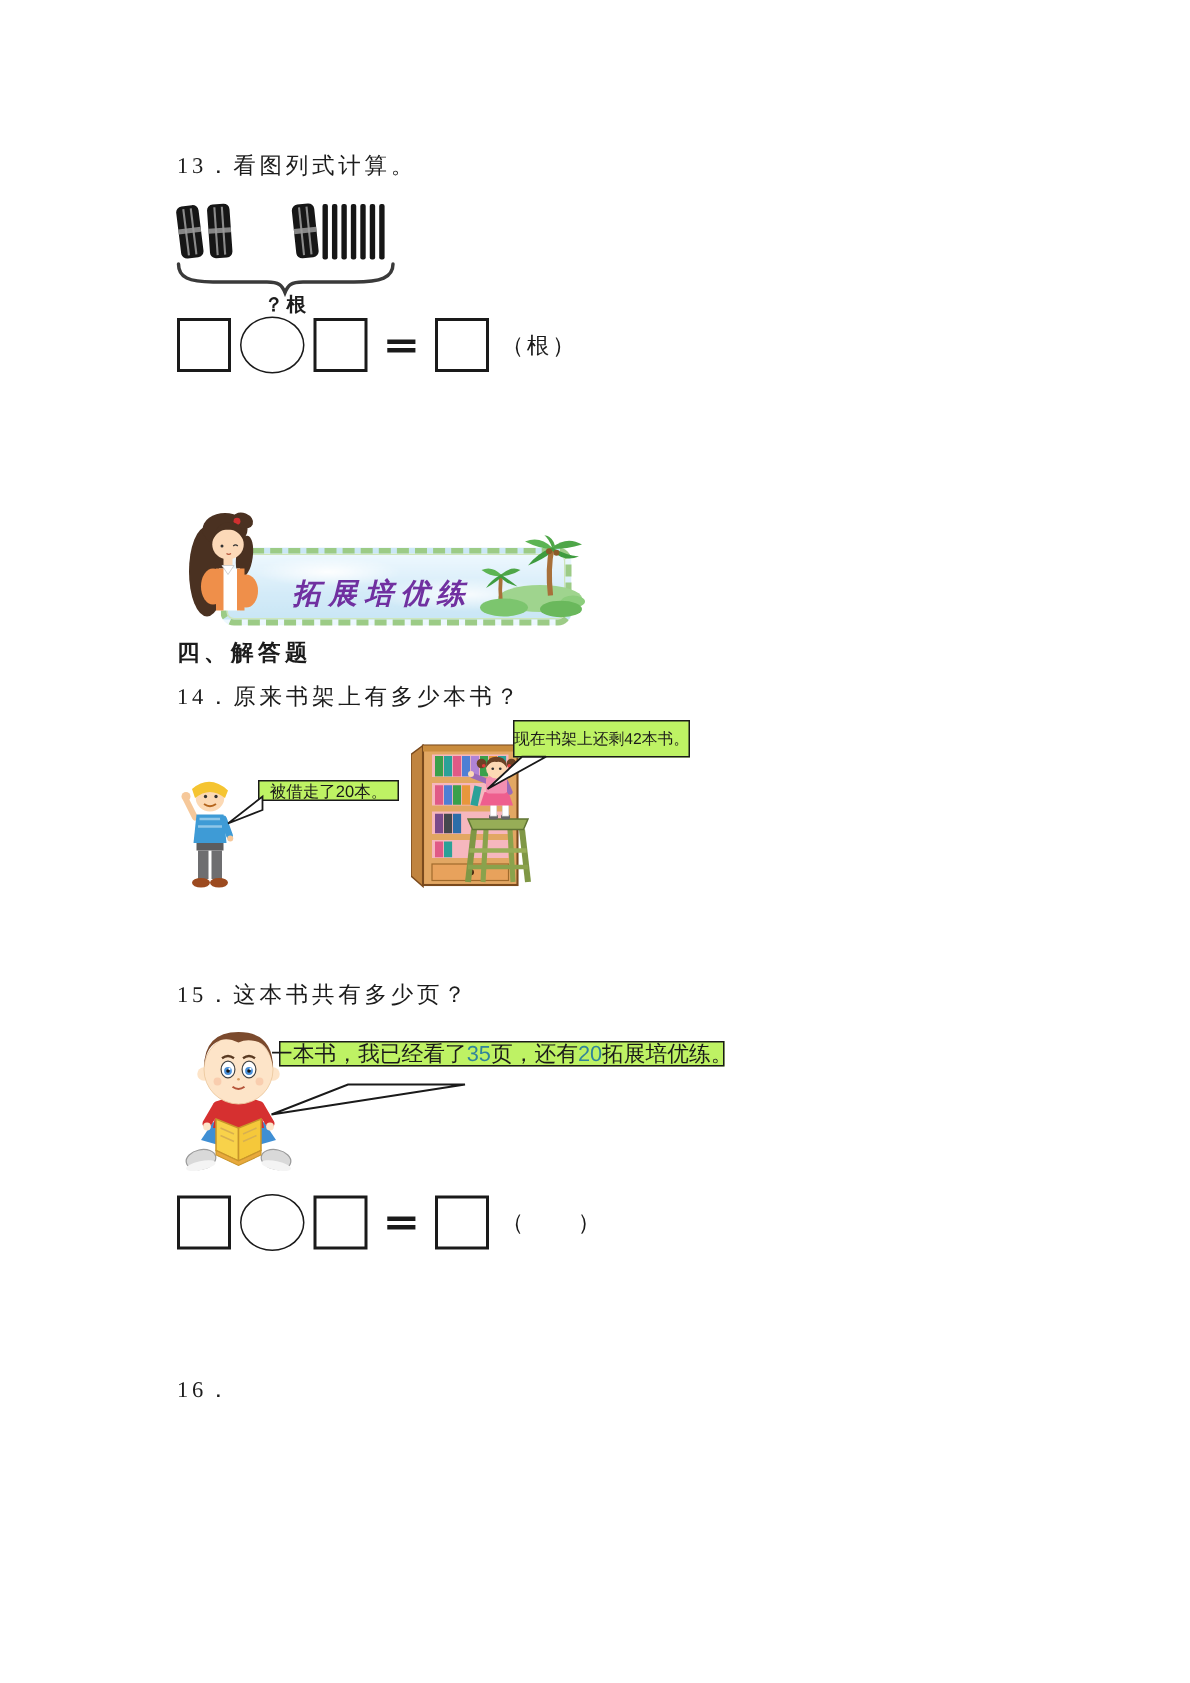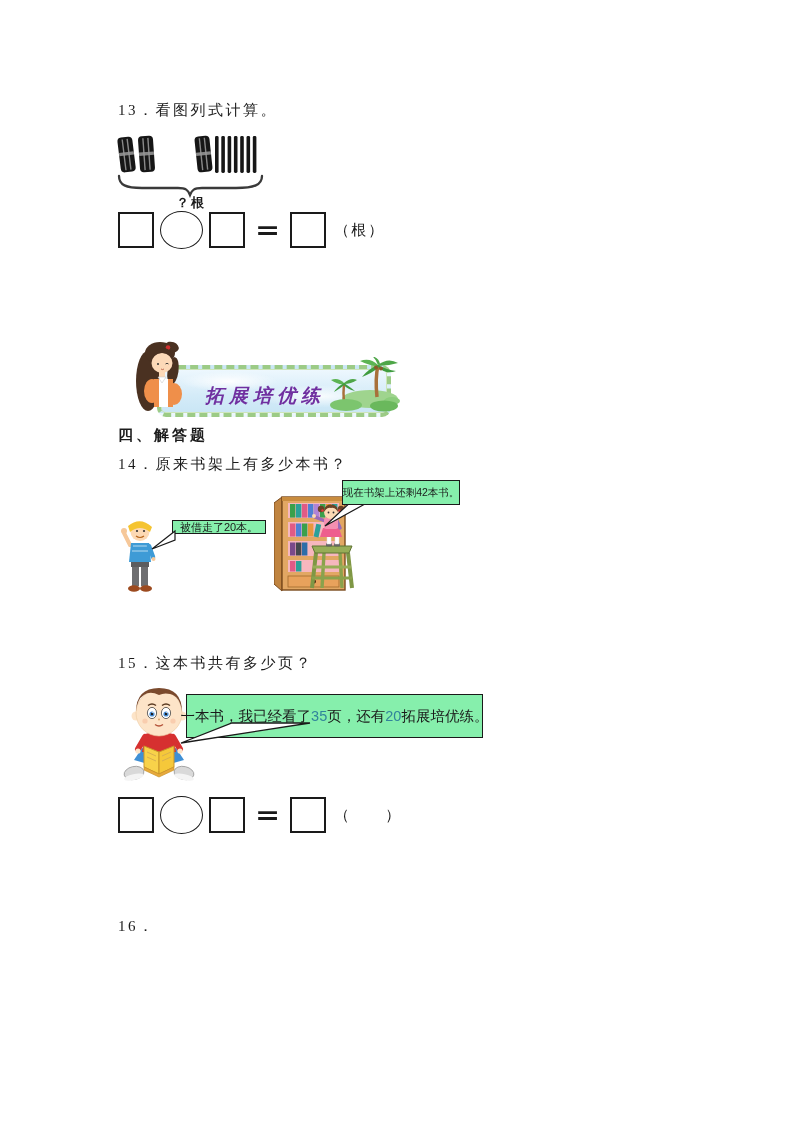--- a/index.html
+++ b/index.html
@@ -28,29 +28,29 @@
   }
   .equation { position: absolute; display: flex; align-items: center; }
   .eq-box { width: 36px; height: 36px; border: 2px solid #1a1a1a; background: #fff; }
   .eq-circle { width: 43px; height: 38px; border: 1.8px solid #1a1a1a; border-radius: 50%; margin: 0 6px; background: #fff; }
   .eq-equals {
     font-size: 30px; font-weight: 700; margin: 0 10px; color:#1a1a1a;
     font-family: "DejaVu Sans", sans-serif; transform: scaleY(.85);
   }
   .eq-unit { font-size: 15px; margin-left: 8px; letter-spacing: 2px; color:#1a1a1a; white-space: pre; }
   .bubble {
-    position: absolute; background: #86efac; border: 1.4px solid #1a1a1a;
+    position: absolute; background: #bef264; border: 1.4px solid #1a1a1a;
     display: flex; align-items: center; justify-content: center;
     white-space: nowrap; z-index: 3; color:#1a1a1a;
     font-family: "Liberation Sans", sans-serif;
   }
   .tail { position: absolute; z-index: 4; }
   .illu { position: absolute; }
   .num { color: var(--number-highlight-color, #31849b); }
-  .banner { position: absolute; left: 128px; top: 335px; width: 272px; height: 80px; }
+  .banner { position: absolute; left: 118px; top: 335px; width: 272px; height: 80px; }
   .banner-board {
     position: absolute; left: 29px; top: 26px; width: 234px; height: 52px;
     border: 4px dashed #9ccb86; border-radius: 9px;
     box-shadow: inset 0 0 0 1px #cde5ba;
     background:
       radial-gradient(ellipse 70px 14px at 30% 28%, rgba(255,255,255,.95), rgba(255,255,255,0) 70%),
       radial-gradient(ellipse 90px 16px at 70% 62%, rgba(255,255,255,.85), rgba(255,255,255,0) 70%),
       linear-gradient(180deg, #eef8fe 0%, #d4ebf8 60%, #c9e6f5 100%);
   }
   .banner-title {
@@ -292,21 +292,21 @@
     <circle cx="32" cy="28" r="1.2" fill="#1a1a1a"></circle>
     <circle cx="46" cy="28" r="1.2" fill="#1a1a1a"></circle>
     <circle cx="33" cy="26.6" r="0.7" fill="#fff"></circle>
     <circle cx="47" cy="26.6" r="0.7" fill="#fff"></circle>
     <circle cx="25" cy="35" r="2.6" fill="#f8c0a0" opacity="0.65"></circle>
     <circle cx="53" cy="35" r="2.6" fill="#f8c0a0" opacity="0.65"></circle>
     <circle cx="39" cy="33.5" r="0.9" fill="#d9a066"></circle>
     <path d="M35,38.5 Q39,41.5 43,38.5" stroke="#b5543a" stroke-width="1.4" fill="none"></path>
   </svg>
 
-  <div class="bubble" style="left:186px; top:690px; width:297px; height:44px; font-size:14.5px; border-width:1.5px;">
+  <div class="bubble" style="left:186px; top:690px; width:297px; height:17px; font-size:14.5px; border-width:1.5px;">
     <span>一本书，我已经看了</span>
       <span class="num">35</span>
       <span>页，还有</span>
       <span class="num">20</span>
       <span>拓展培优练。</span>
   </div>
   <svg class="tail" style="left:176px; top:717px;" width="142" height="26" viewBox="0 0 142 26">
     <polygon points="56,2 134,2 5,22" fill="#fff" stroke="#1a1a1a" stroke-width="1.3"></polygon>
   </svg>
 

